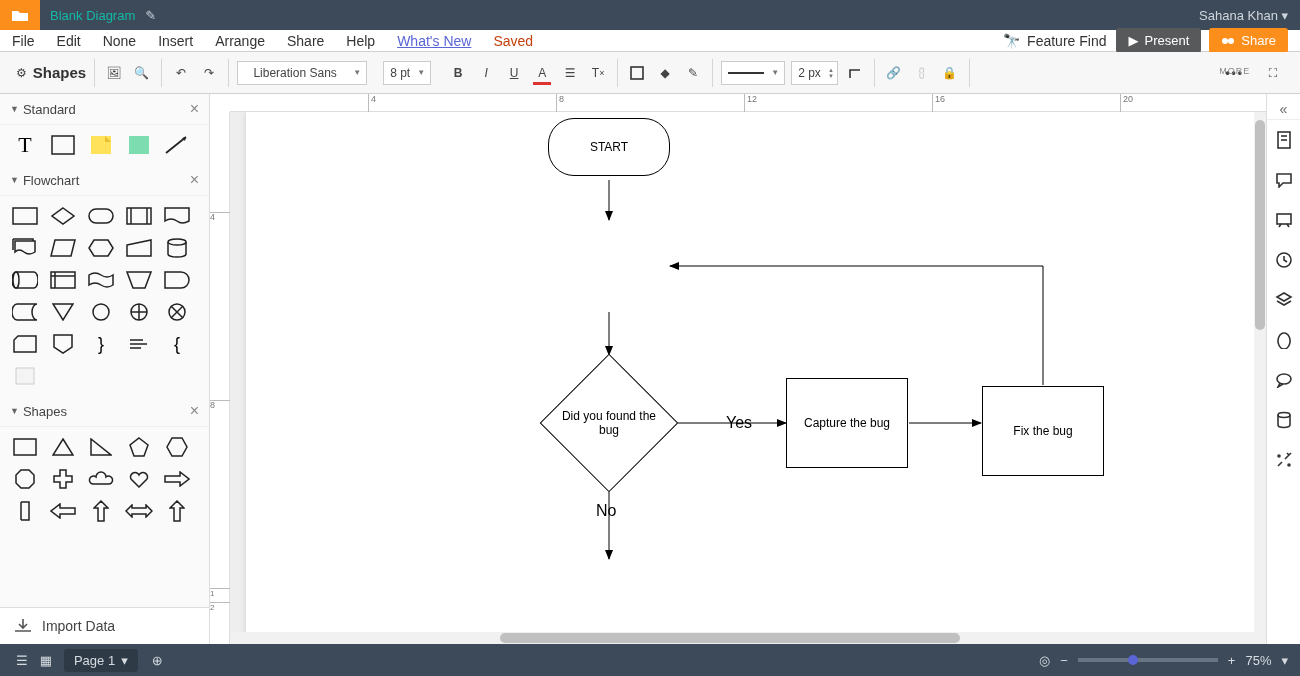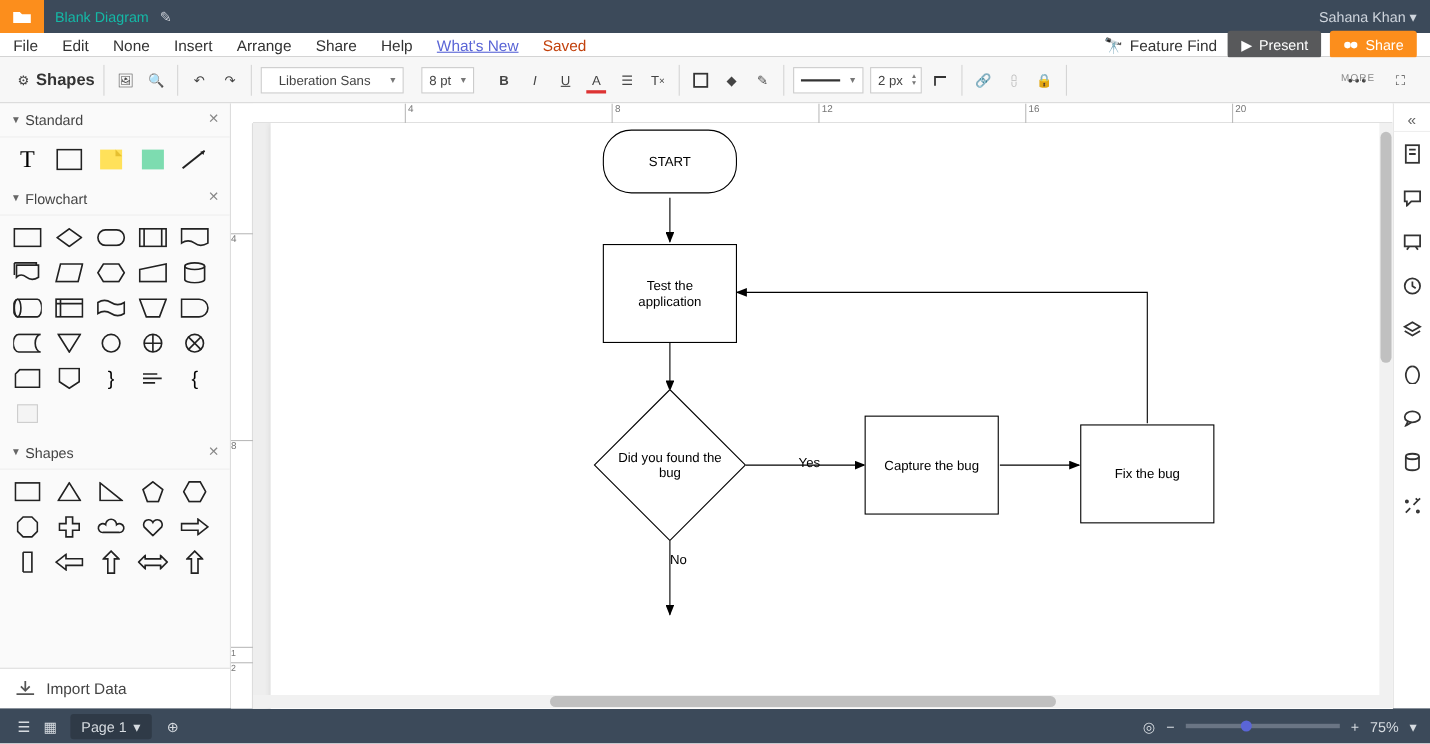--- a/index.html
+++ b/index.html
@@ -49,21 +49,21 @@
 .ruler-v { position:absolute; left:0; top:18px; bottom:0; width:20px; background:#fff; border-right:1px solid #ddd;}
 .ruler-h .tick { position:absolute; top:0; height:18px; border-left:1px solid #bbb; font-size:9px; color:#777; padding-left:2px;}
 .ruler-v .tick { position:absolute; left:0; width:20px; border-top:1px solid #bbb; font-size:9px; color:#777; line-height:9px;}
 .canvas { position:absolute; left:20px; top:18px; right:0; bottom:0; background:#eee; overflow:auto;}
 .page { position:absolute; left:16px; top:0; width:1020px; height:540px; background:#fff; box-shadow:0 0 6px rgba(0,0,0,0.12);}
 .node { position:absolute; background:#fff; border:1px solid #000; display:flex; align-items:center; justify-content:center; font-size:12px; text-align:center; padding:4px;}
 .terminator { border-radius:26px;}
 .diamond { transform:rotate(45deg);}
 .diamond .inner { transform:rotate(-45deg); width:160px; text-align:center; font-size:12px;}
 svg.arrows { position:absolute; left:0; top:0; width:100%; height:100%; pointer-events:none;}
-.lbl { position:absolute; font-size:12px; background:transparent;}
+.lbl { position:absolute; font-size:16px; background:transparent;}
 .sidebar-right { width:34px; background:#fff; border-left:1px solid #ddd; display:flex; flex-direction:column; align-items:center; padding-top:4px; gap:0;}
 .rs-btn { width:34px; height:40px; display:flex;align-items:center;justify-content:center;color:#555;font-size:16px;}
 .rs-collapse { width:34px; height:22px; display:flex;align-items:center;justify-content:center;color:#666; font-size:14px; border-bottom:1px solid #eee;}
 
 .status-bar { height:32px; background:#3C4A5A; display:flex; align-items:center; color:#d6dbe0; font-size:13px;}
 .status-bar .page-pill { background:#2F3A47; border-radius:3px; padding:4px 10px; margin-left:12px; display:flex; align-items:center; gap:6px;}
 .status-bar .icons { display:flex; gap:12px; margin-left:16px;}
 .status-bar .spacer { flex:1;}
 .status-bar .zoom { display:flex; align-items:center; gap:10px; margin-right:12px;}
 .status-bar .zoom .track { width:140px; height:4px; background:#6a7584; position:relative;}
@@ -502,36 +502,32 @@
           <line x1="663" y1="311" x2="735" y2="311" stroke="#000" stroke-width="1" marker-end="url(#ah)"></line>
 
           <path d="M797 273 L797 154 L424 154" stroke="#000" stroke-width="1" fill="none" marker-end="url(#ah)"></path>
 
           <line x1="363" y1="380" x2="363" y2="447" stroke="#000" stroke-width="1" marker-end="url(#ah)"></line>
         </svg>
 
         <div class="node terminator" style="left:302px; top:6px; width:122px; height:58px;">
           <span>START</span>
         </div>
-        <div class="node" style="left:302px; top:110px; width:122px; height:90px; white-space:pre-line;">
-          <span>Test the
-application</span>
-        </div>
         <div class="node diamond" style="left:314px; top:262px; width:98px; height:98px; padding:0;">
           <span class="inner">Did you found the bug</span>
         </div>
         <div class="node" style="left:540px; top:266px; width:122px; height:90px;">
           <span>Capture the bug</span>
         </div>
         <div class="node" style="left:736px; top:274px; width:122px; height:90px;">
           <span>Fix the bug</span>
         </div>
 
         <span class="lbl" style="left:480px; top:302px;">Yes</span>
-        <span class="lbl" style="left:363px; top:390px;">No</span>
+        <span class="lbl" style="left:350px; top:390px;">No</span>
 
       </div>
       <div class="scrollbar-h">
           <div class="sbthumb"></div>
         </div>
       <div class="scrollbar-v">
           <div class="sbthumb"></div>
         </div>
     </div>
   </div>

